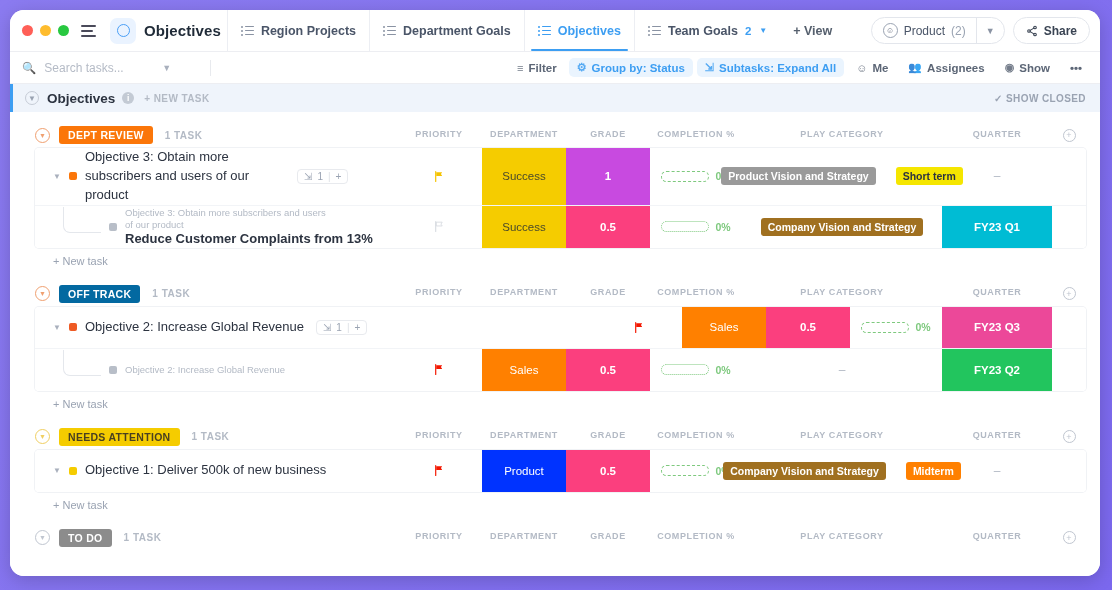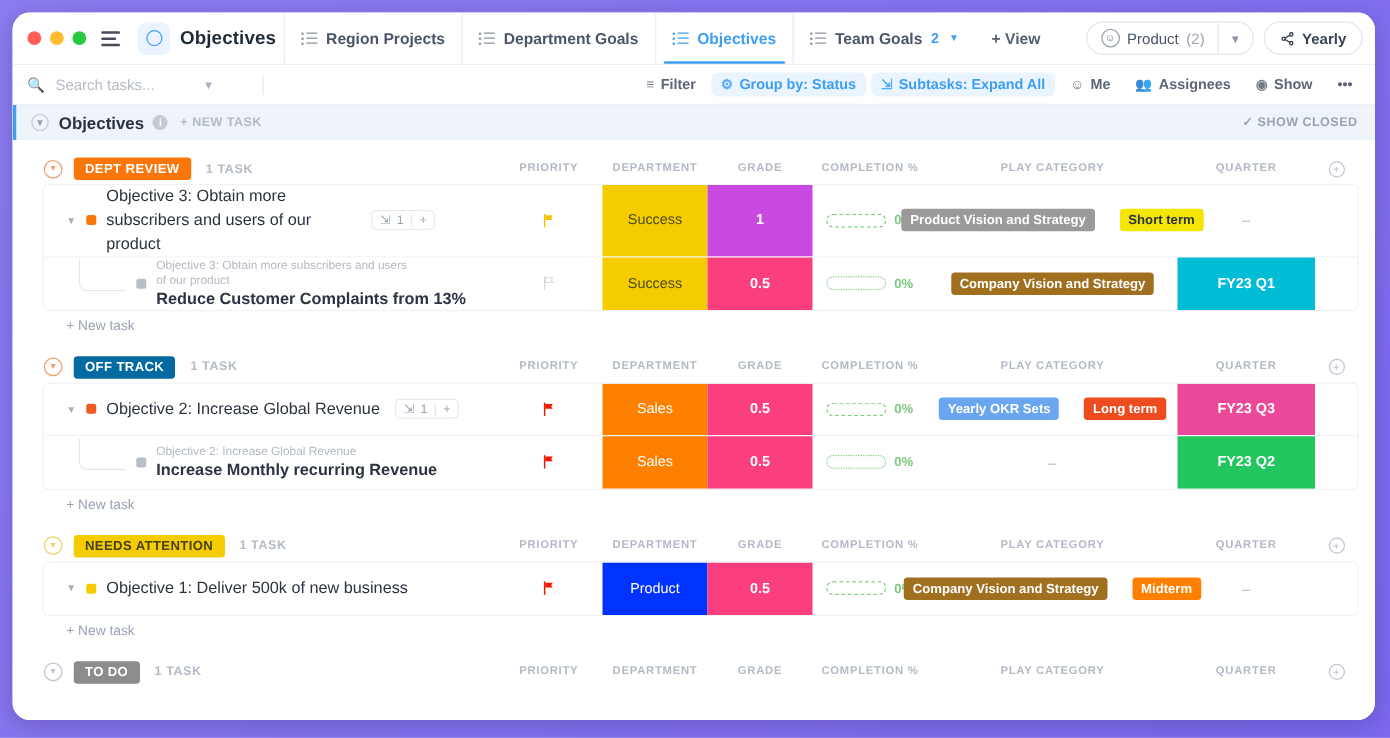--- a/index.html
+++ b/index.html
@@ -305,21 +305,21 @@
       </div>
 
       <div class="share-btn">
         <svg width="12" height="12" viewBox="0 0 24 24" fill="none" stroke="#3a4453" stroke-width="2.2" stroke-linecap="round">
           <circle cx="18" cy="5" r="2.6"></circle>
             <circle cx="6" cy="12" r="2.6"></circle>
             <circle cx="18" cy="19" r="2.6"></circle>
           <line x1="8.3" y1="10.8" x2="15.7" y2="6.2"></line>
             <line x1="8.3" y1="13.2" x2="15.7" y2="17.8"></line>
         </svg>
-        <span>Yearly</span>
+        <span>Share</span>
       </div>
     </div>
 
     <div class="filterbar">
       <div class="search-box">
         <span class="q">🔍</span>
         <input class="search-input" type="text" placeholder="Search tasks..." style="">
         <span class="chev">▼</span>
       </div>
       <div class="vdiv"></div>
@@ -486,34 +486,29 @@
                   </svg>
                 </div>
                 <div class="cell c-department" style="background:#ff8000;color:#ffffff">Sales</div>
                 <div class="cell c-grade fill" style="background:#fb3f7e">0.5</div>
                 <div class="cell c-completion">
                   <span class="progress-wrap">
                     <span class="progress"></span>
                     <span class="pct">0%</span>
                   </span>
                 </div>
-                <div class="cell c-play tags">
-                  <span class="tag" style="background:#6aa5f0;color:#fff">Yearly OKR Sets</span>
-                  <span class="tag" style="background:#ee4c1e;color:#fff">Long term</span>
-                </div>
                 <div class="cell c-quarter fill" style="background:#ec4899">FY23 Q3</div>
                 <div class="c-plus"></div>
               </div>
               <div class="row sub">
                 <div class="row-name">
                   <div class="tree"></div>
                   <span class="sq" style="background:#b8bec8"></span>
                   <div style="min-width:0">
                     <div class="sub-parent">Objective 2: Increase Global Revenue</div>
-                    <div class="sub-title">Increase Monthly recurring Revenue</div>
                   </div>
                 </div>
                 <div class="cell c-priority">
                   <svg width="13" height="13" viewBox="0 0 24 24">
                     <path d="M5 3v18" stroke="#f31700" stroke-width="2.2" stroke-linecap="round"></path>
                     <path d="M6 4h11l-2.3 3.6L17 11H6z" fill="#f31700"></path>
                   </svg>
                 </div>
                 <div class="cell c-department" style="background:#ff8000;color:#ffffff">Sales</div>
                 <div class="cell c-grade fill" style="background:#fb3f7e">0.5</div>

